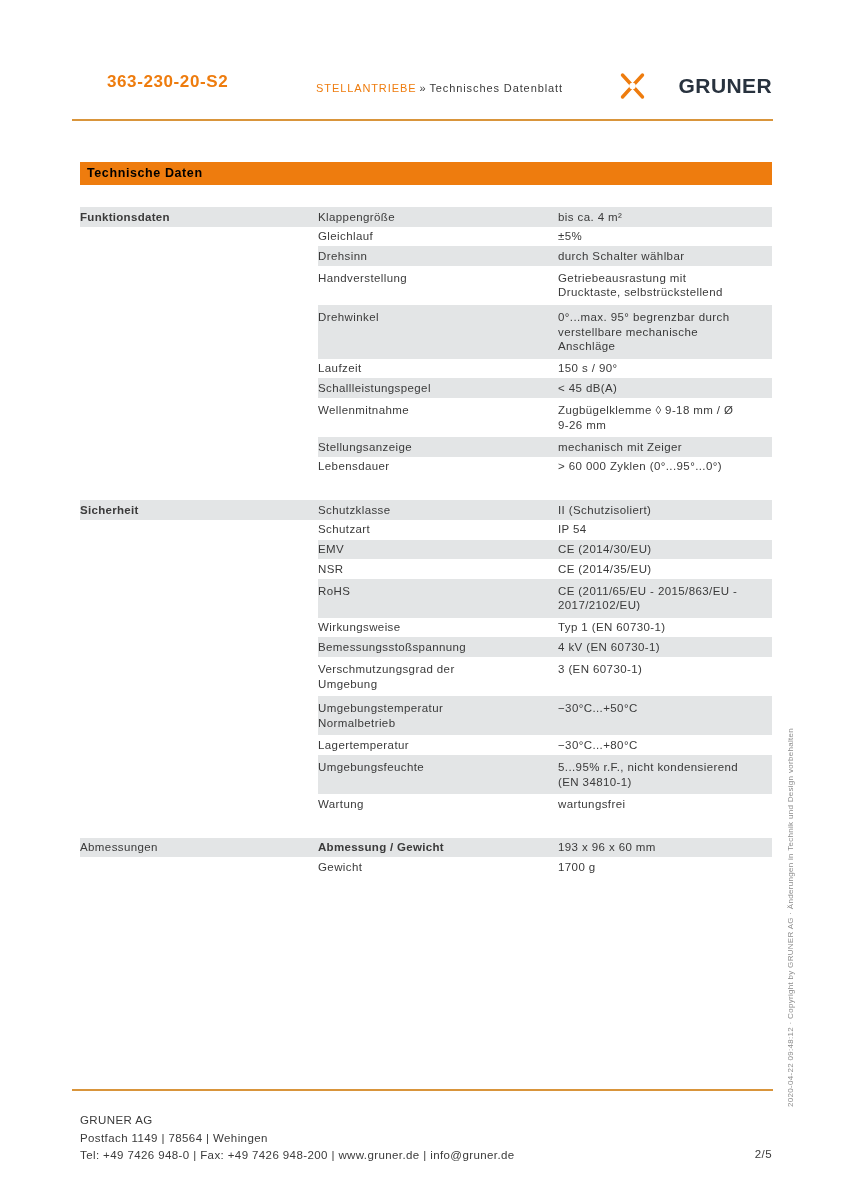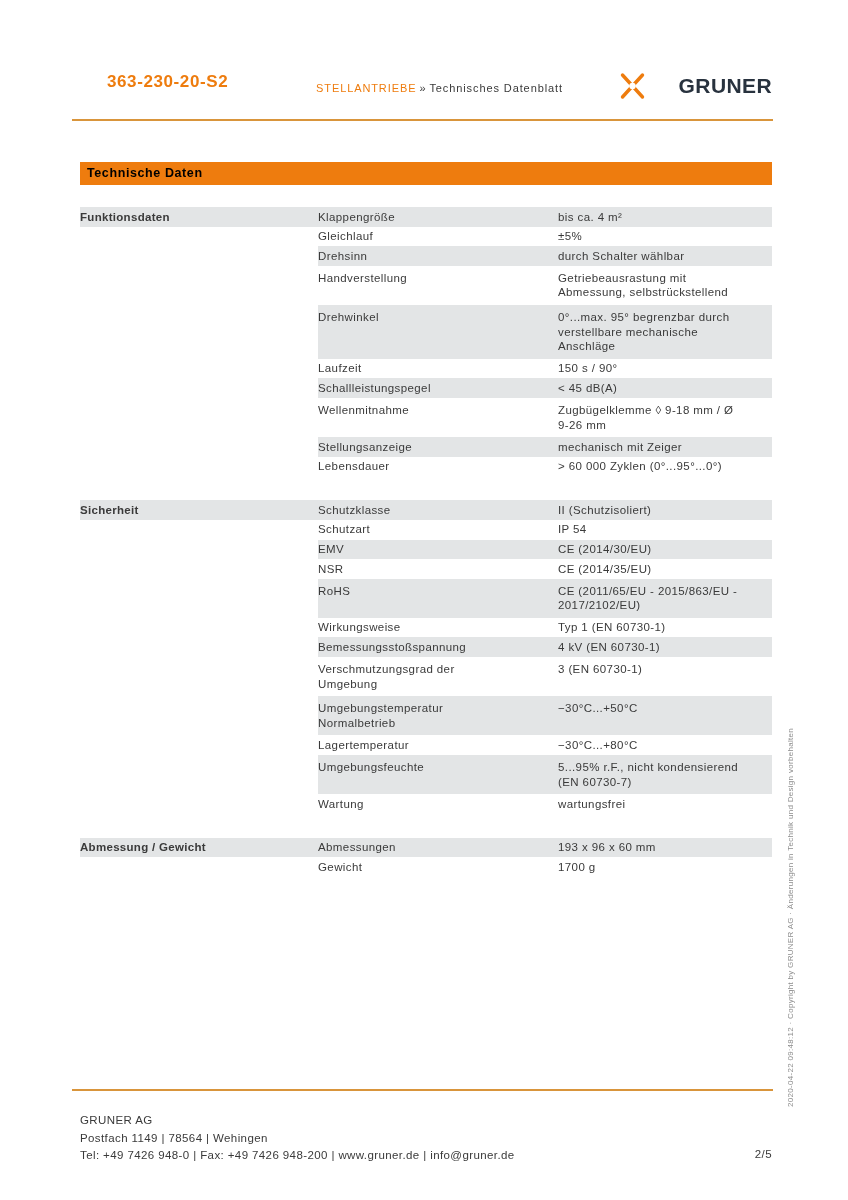--- a/index.html
+++ b/index.html
@@ -114,21 +114,21 @@
       </div>
       <div class="row">
         <div class="cell sec-label"></div>
         <div class="cell shade">Drehsinn</div>
         <div class="cell shade">durch Schalter wählbar</div>
       </div>
       <div class="row multi">
         <div class="cell sec-label"></div>
         <div class="cell">Handverstellung</div>
         <div class="cell">Getriebeausrastung mit
-Abmessung, selbstrückstellend</div>
+Drucktaste, selbstrückstellend</div>
       </div>
       <div class="row multi">
         <div class="cell sec-label"></div>
         <div class="cell shade">Drehwinkel</div>
         <div class="cell shade">0°...max. 95° begrenzbar durch
 verstellbare mechanische
 Anschläge</div>
       </div>
       <div class="row">
         <div class="cell sec-label"></div>
@@ -208,32 +208,32 @@
       </div>
       <div class="row">
         <div class="cell sec-label"></div>
         <div class="cell">Lagertemperatur</div>
         <div class="cell">−30°C...+80°C</div>
       </div>
       <div class="row multi">
         <div class="cell sec-label"></div>
         <div class="cell shade">Umgebungsfeuchte</div>
         <div class="cell shade">5...95% r.F., nicht kondensierend
-(EN 60730-7)</div>
+(EN 34810-1)</div>
       </div>
       <div class="row">
         <div class="cell sec-label"></div>
         <div class="cell">Wartung</div>
         <div class="cell">wartungsfrei</div>
       </div>
     </div>
     <div class="section">
       <div class="row shade-full">
+        <div class="cell">Abmessungen</div>
         <div class="cell sec-label">Abmessung / Gewicht</div>
-        <div class="cell">Abmessungen</div>
         <div class="cell">193 x 96 x 60 mm</div>
       </div>
       <div class="row">
         <div class="cell sec-label"></div>
         <div class="cell">Gewicht</div>
         <div class="cell">1700 g</div>
       </div>
     </div>
   </div>
 

